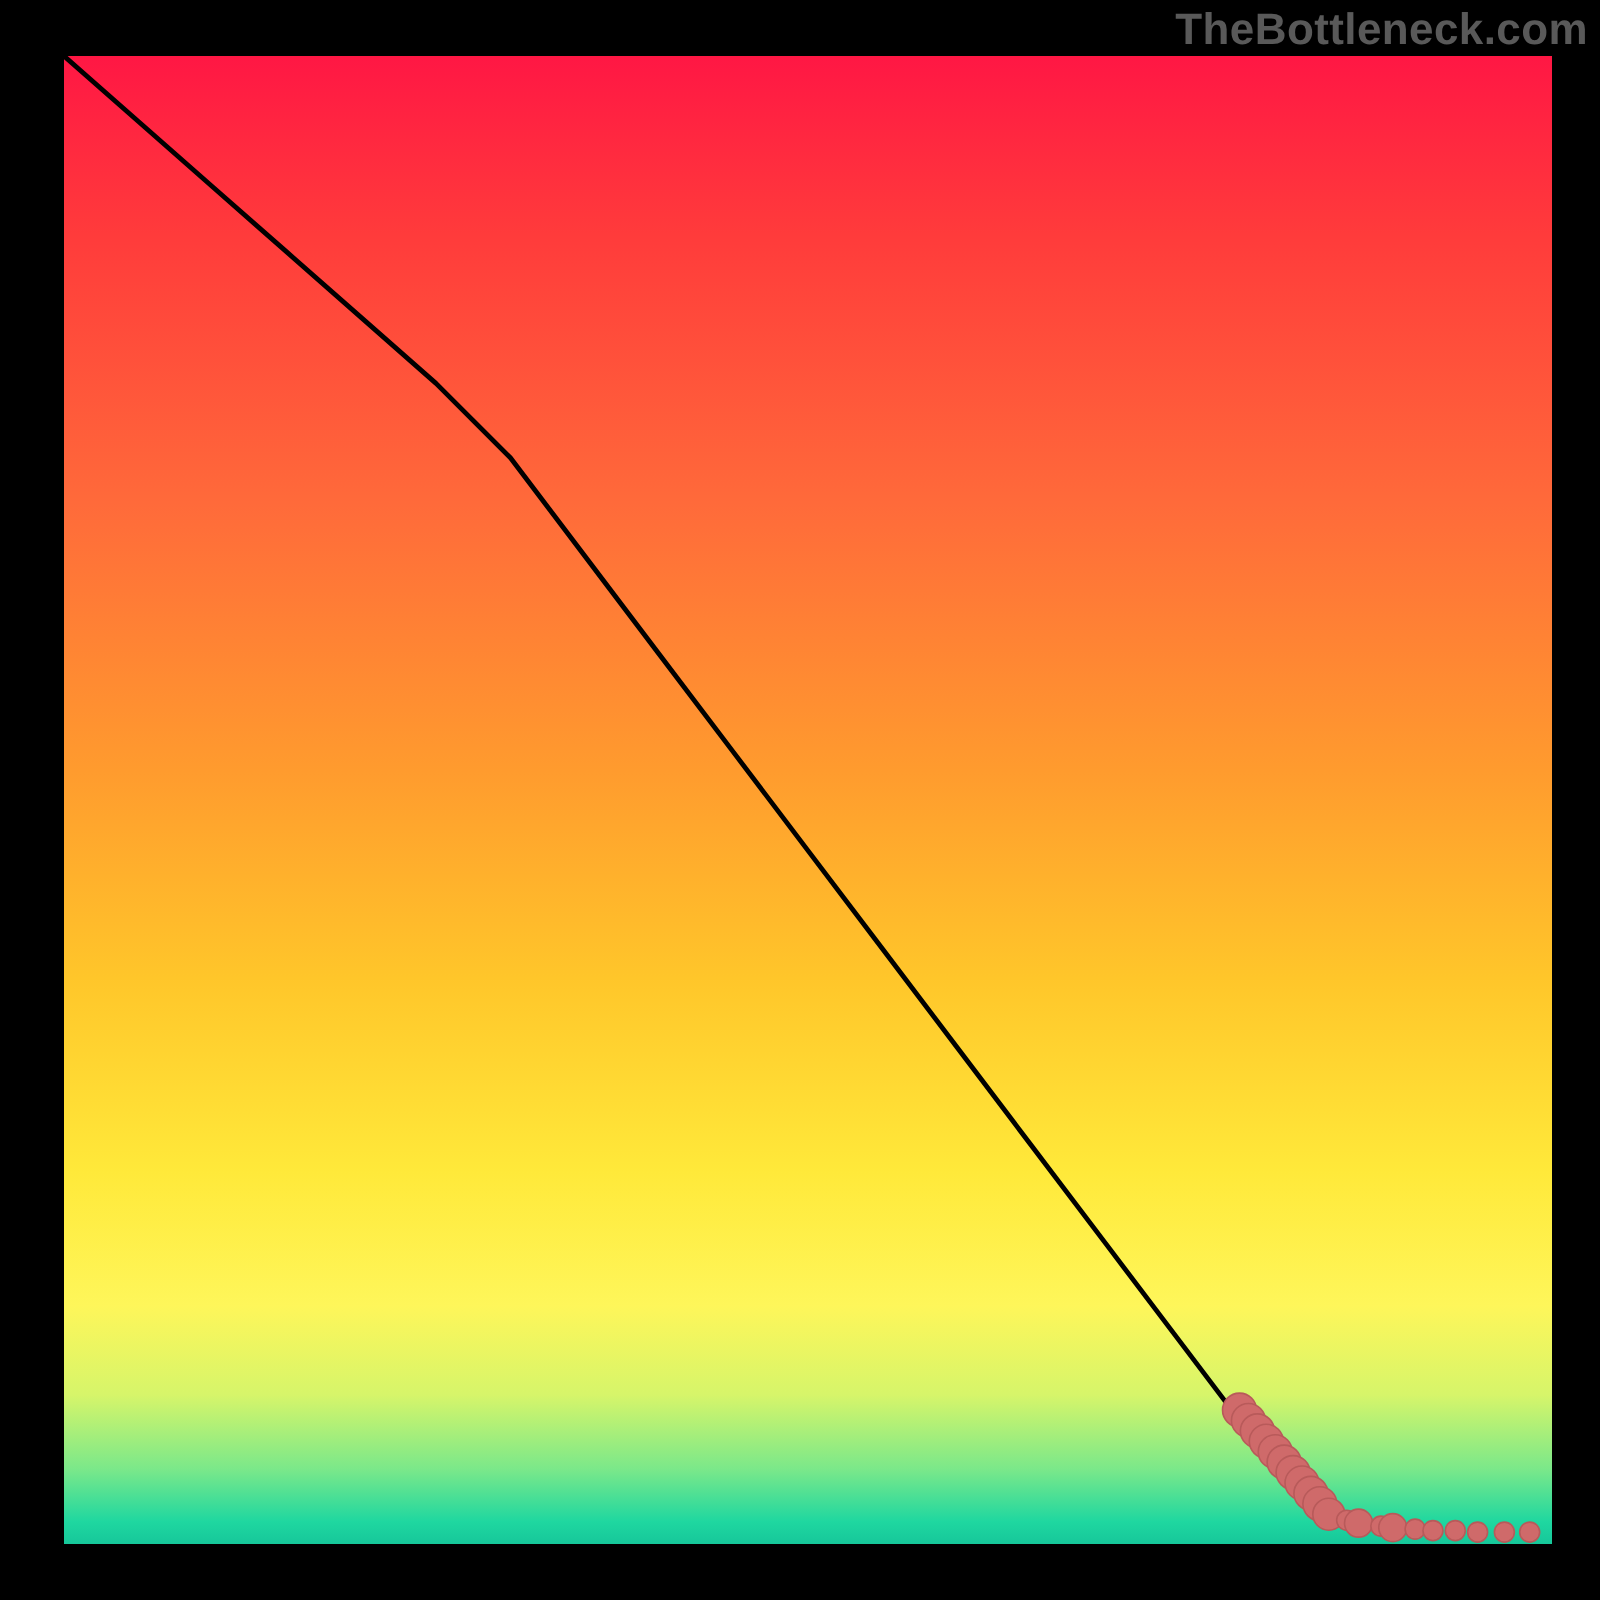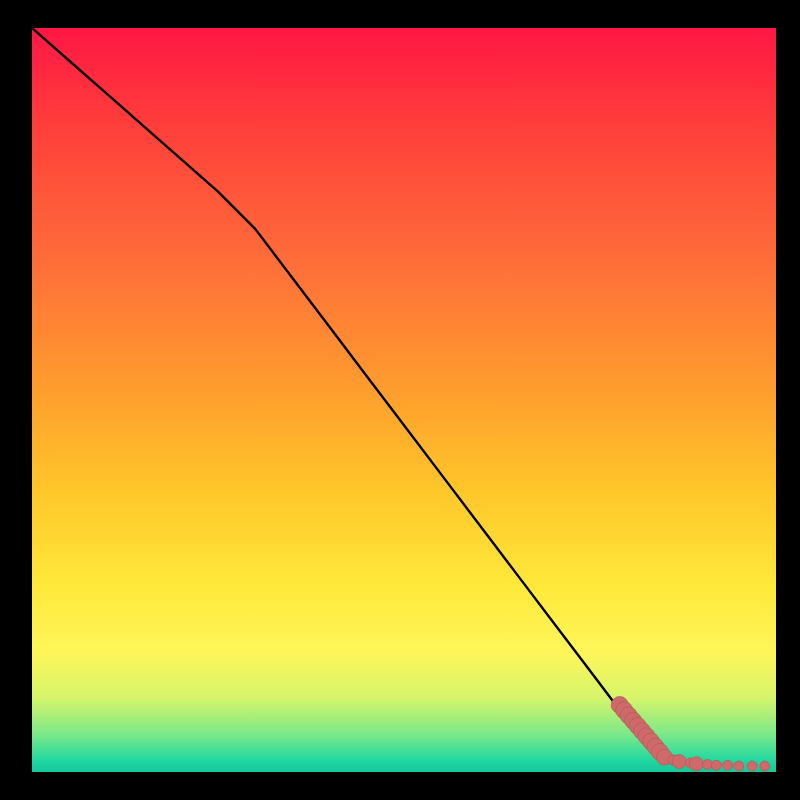--- a/index.html
+++ b/index.html
@@ -36,20 +36,21 @@
   .plot svg {
     display: block;
     width: 744px;
     height: 744px;
   }
 </style>
 </head>
 <body>
 
 <div class="outer">
+  <div class="watermark">TheBottleneck.com</div>
 
   <div class="plot">
     <svg viewBox="0 0 744 744">
       <defs>
         <linearGradient id="heat" x1="0" y1="0" x2="0" y2="1">
             <stop offset="0%" stop-color="#ff1744"></stop>
             <stop offset="12%" stop-color="#ff3b3b"></stop>
             <stop offset="30%" stop-color="#ff6a3a"></stop>
             <stop offset="48%" stop-color="#ff9b2e"></stop>
             <stop offset="62%" stop-color="#ffc62a"></stop>

